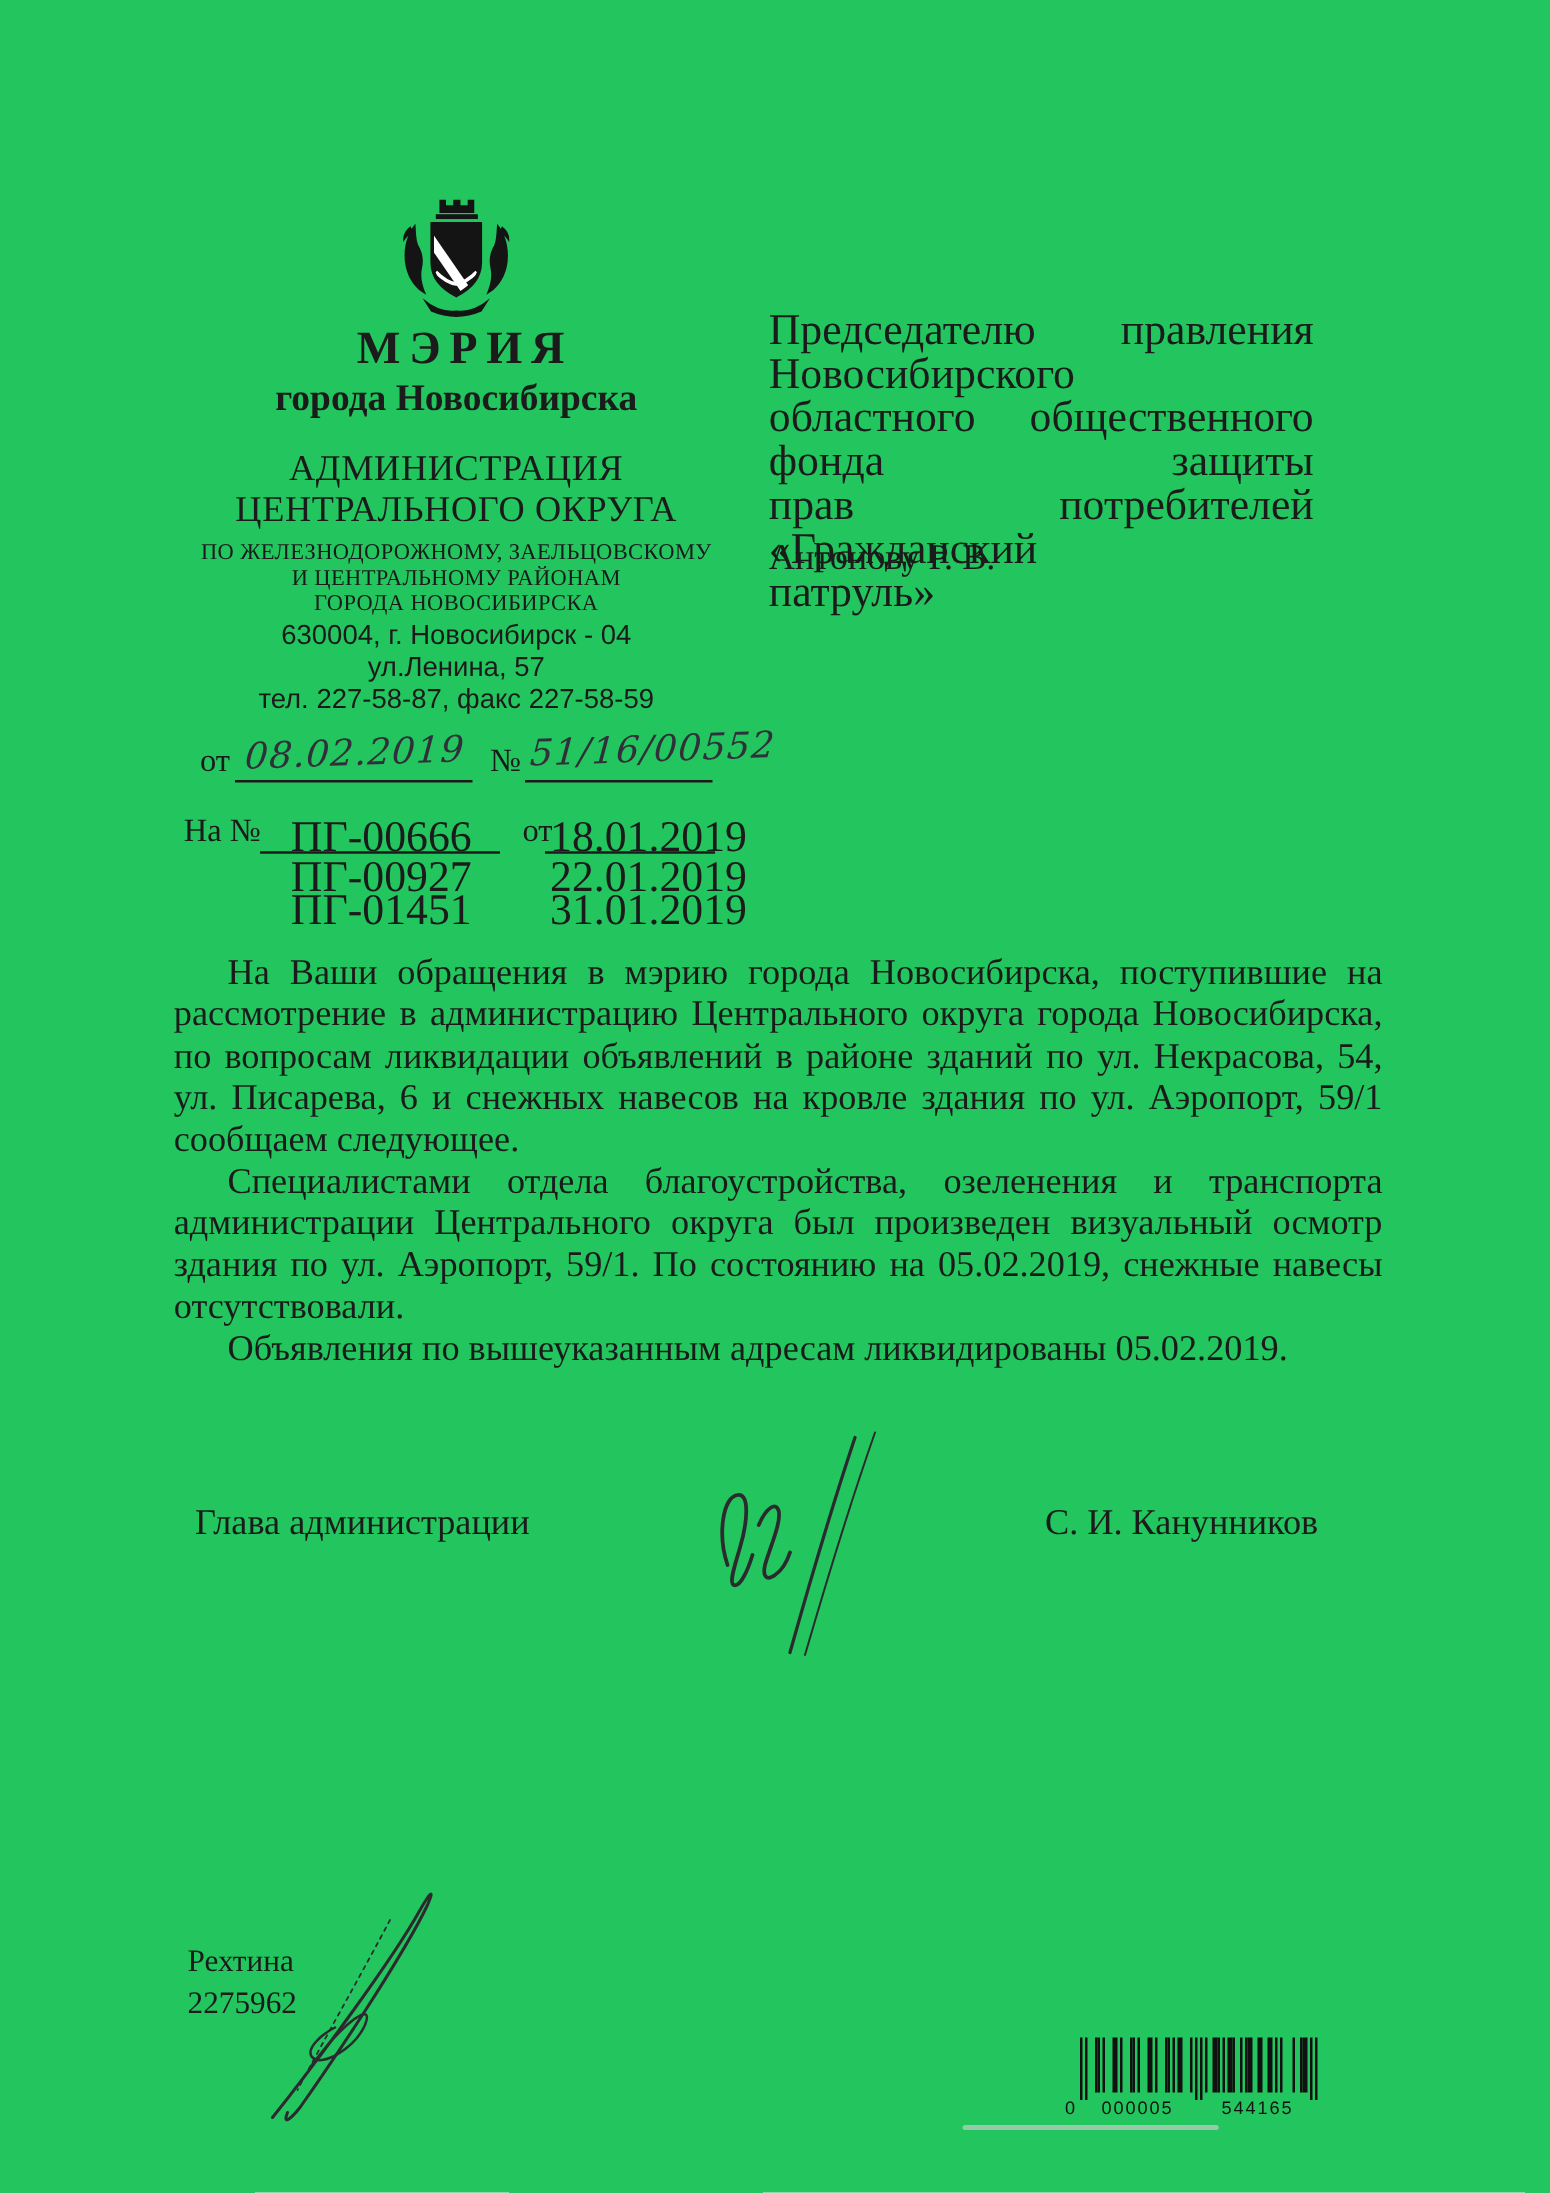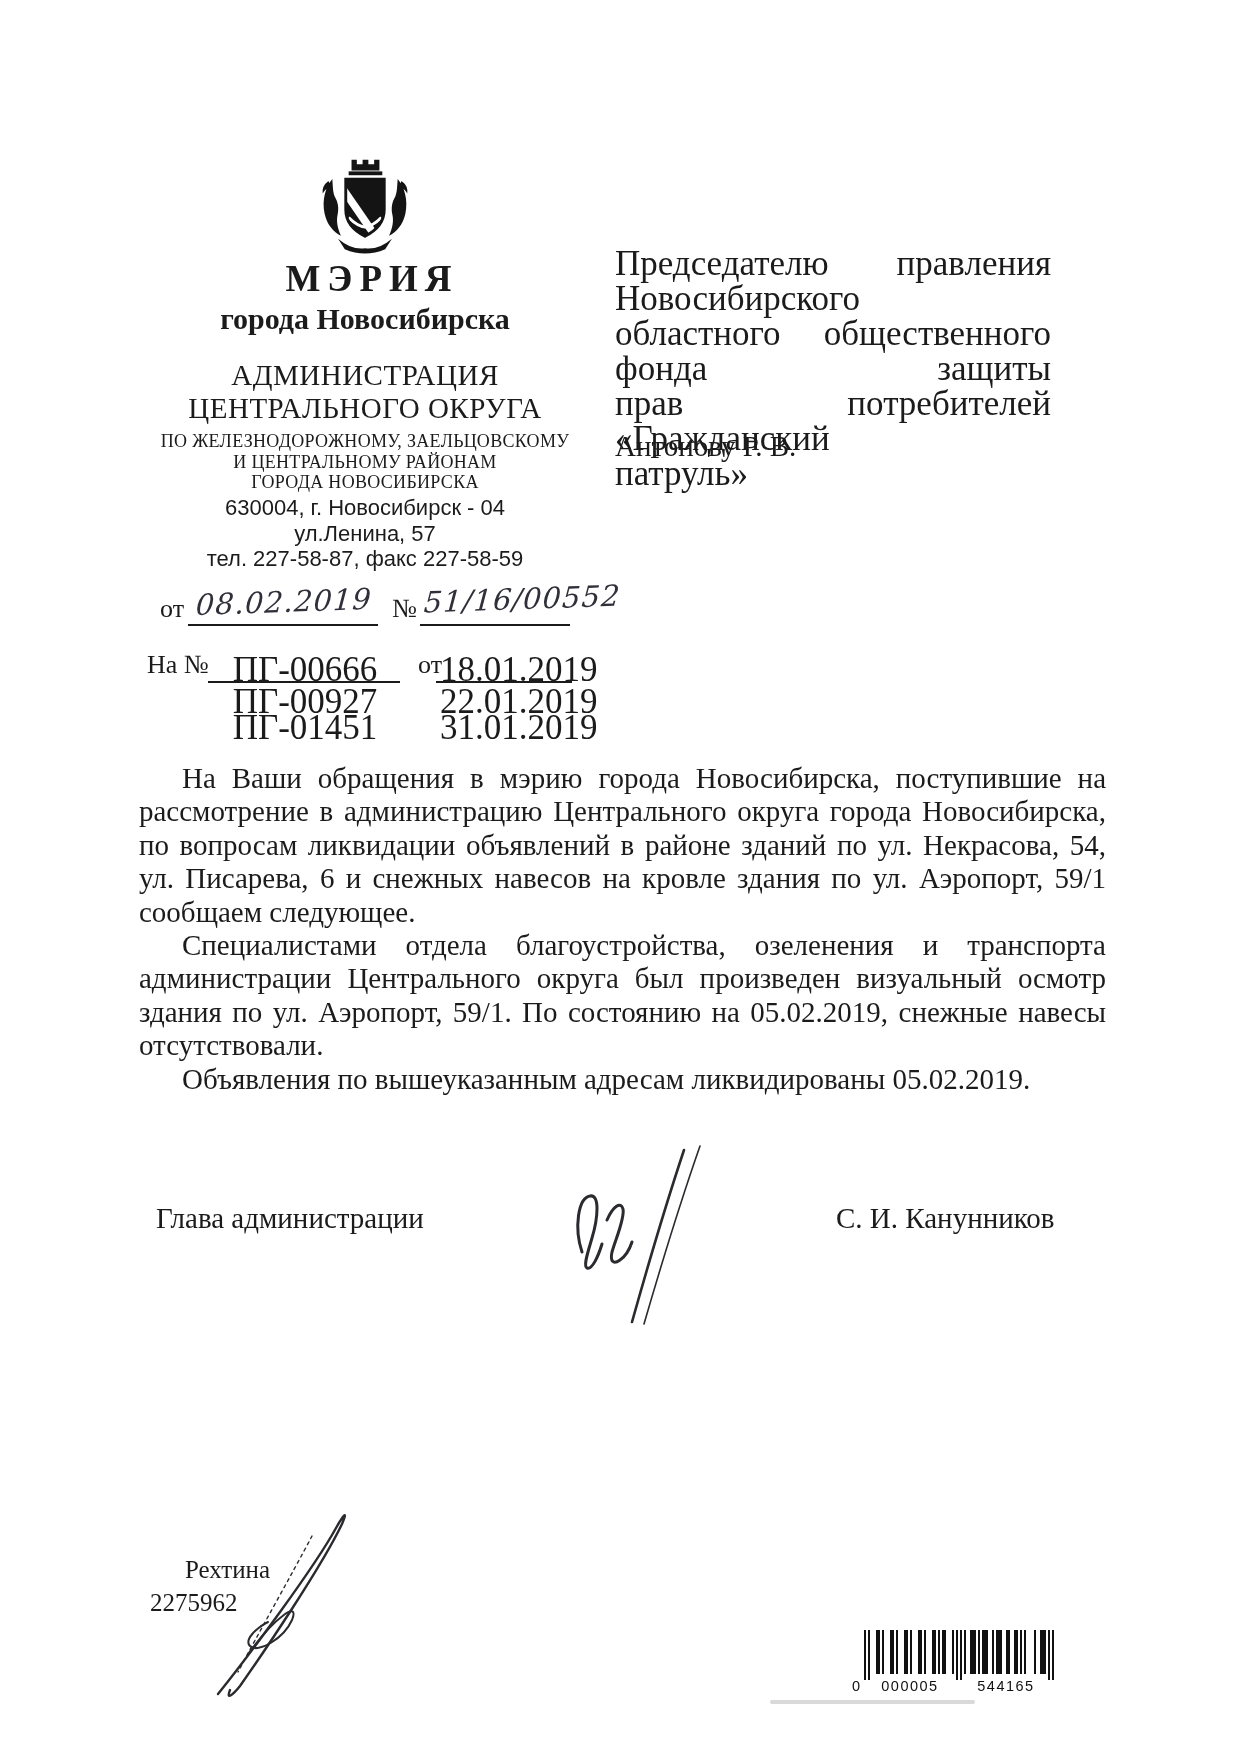--- a/index.html
+++ b/index.html
@@ -1,20 +1,20 @@
 <!DOCTYPE html>
 <html lang="ru"><head>
 <meta charset="utf-8">
 <style>
   html,body{margin:0;padding:0;background:#e8e8e8;}
   .page{
     position:relative;
     width:1240px;height:1754px;
     margin:0 auto;
-    background:#ffffff;
+    background:#22c55e;
     font-family:"Liberation Serif", serif;
     color:#1b1b1b;
     overflow:hidden;
   }
   .abs{position:absolute;}
 
   
   .lh{left:115px;width:500px;text-align:center;line-height:1.05;}
   .lh-org1{top:260px;font-size:37px;font-weight:bold;letter-spacing:7px;padding-left:7px;}
   .lh-org2{top:303px;font-size:30px;font-weight:bold;}
@@ -61,21 +61,21 @@
     font-size:29px;line-height:33.4px;
     text-align:justify;
   }
   .body-text p{margin:0;text-indent:43px;}
 
   
   .sig-pos{left:156px;top:1202px;font-size:29px;}
   .sig-name{left:836px;top:1202px;font-size:29px;}
 
   
-  .exec-name{left:150px;top:1556px;font-size:25px;margin-left:35px;}
+  .exec-name{left:150px;top:1556px;font-size:25px;}
   .exec-phone{left:150px;top:1589px;font-size:25px;text-align:center;}
 
   
   .bc-text{font-family:"Liberation Sans", sans-serif;font-size:14.5px;letter-spacing:1.5px;fill:#111;}
   .smudge{left:770px;top:1700px;width:205px;height:4px;background:#c9c9c9;opacity:.7;border-radius:2px;}
 
   svg .ink{stroke:#2b2b2f;fill:none;stroke-linecap:round;}
 </style>
 </head>
 <body>

